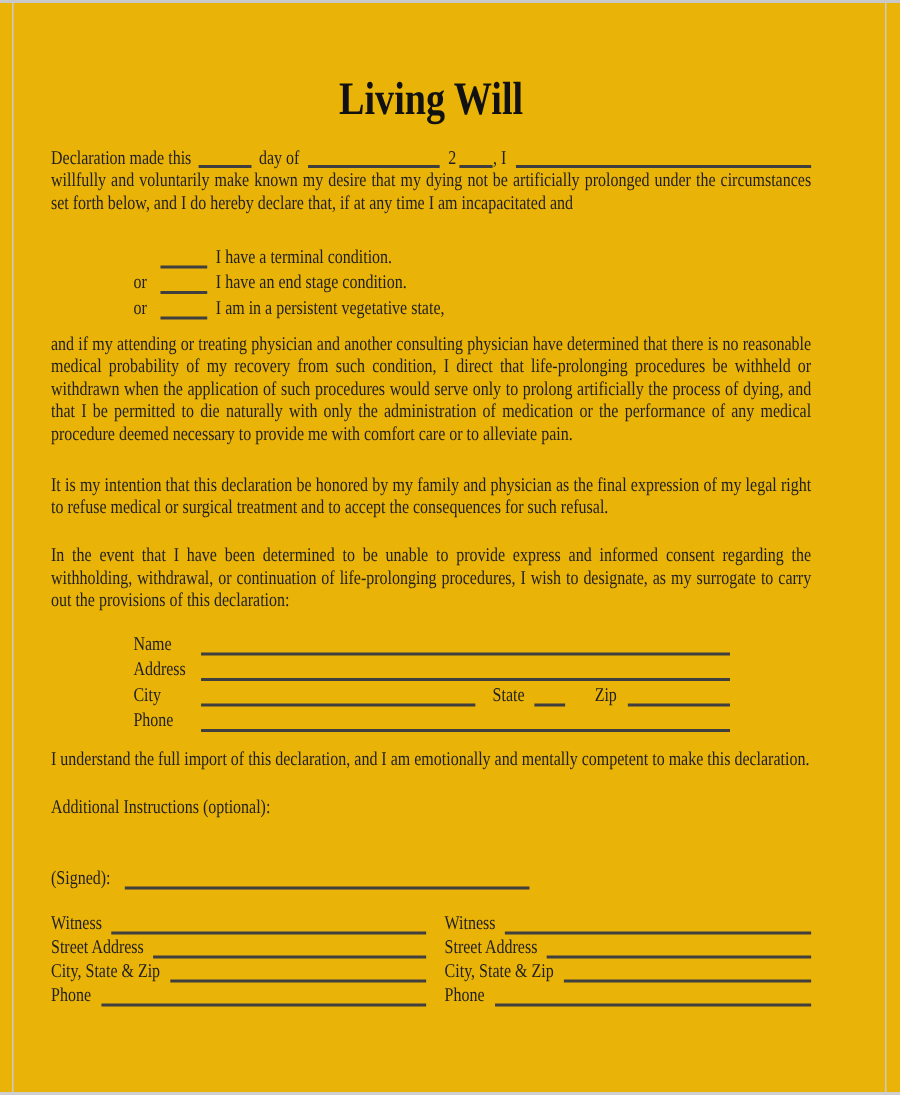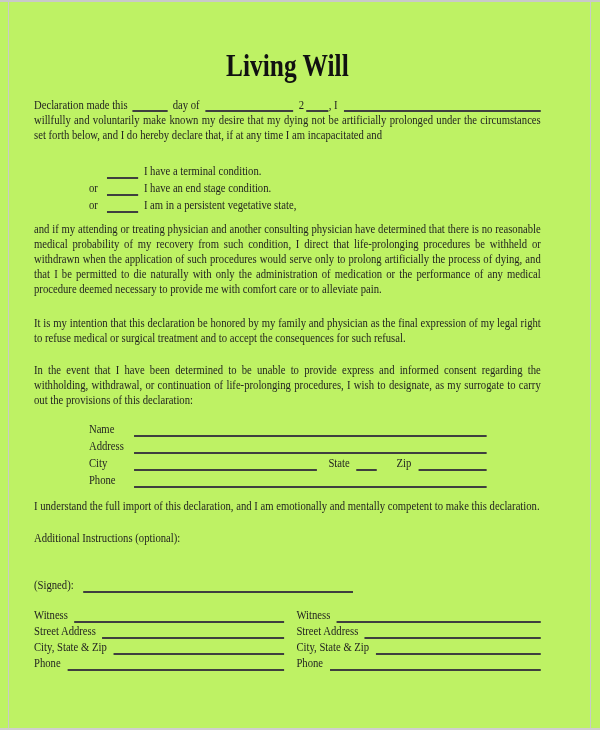--- a/index.html
+++ b/index.html
@@ -1,18 +1,18 @@
 <!DOCTYPE html>
 <html><head>
 <meta charset="utf-8">
 <style>
   html, body { margin:0; padding:0; background:#ffffff; }
   body { width:600px; height:730px; overflow:hidden; }
   .page {
-    position:relative; width:600px; height:730px; background:#bef264;
+    position:relative; width:600px; height:730px; background:#eab308;
     font-family:"Liberation Serif","DejaVu Serif",serif; color:#1f1f1f;
     border-top:2px solid #c9c9c9; border-bottom:2px solid #cfcfcf;
     box-sizing:border-box; overflow:hidden;
   }
   .frame {
     position:absolute; left:8px; right:9px; top:0; bottom:0;
     border-left:1px solid #c9c9c9; border-right:1px solid #c9c9c9;
   }
   
   .content {

